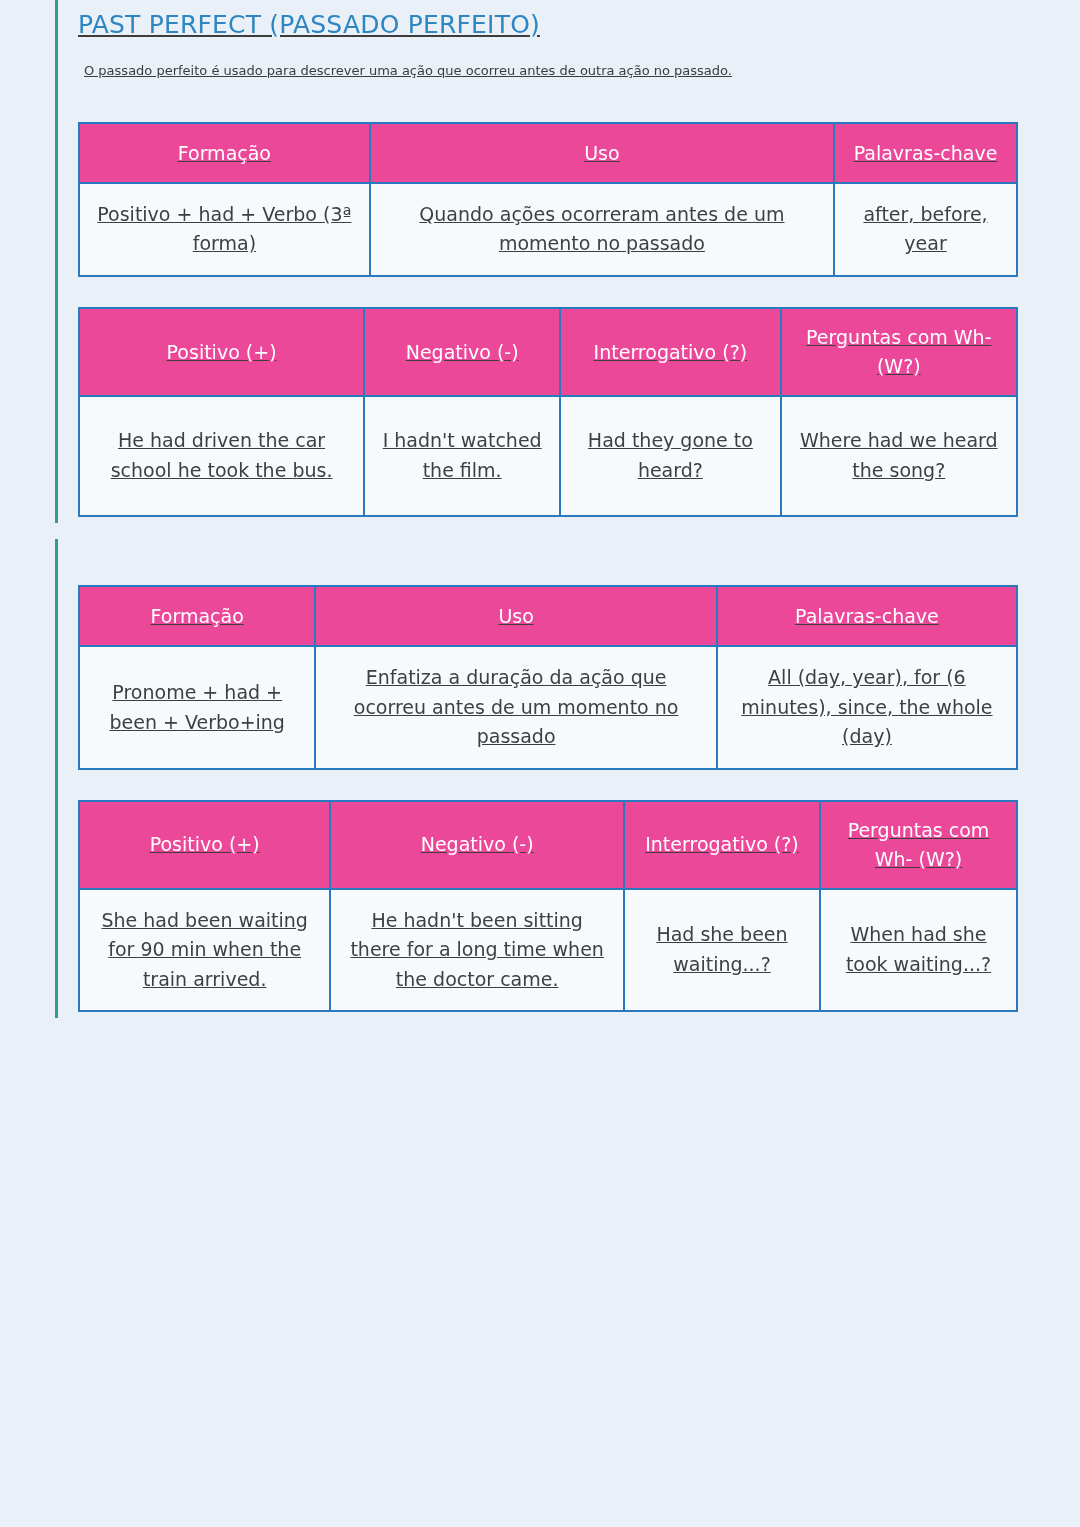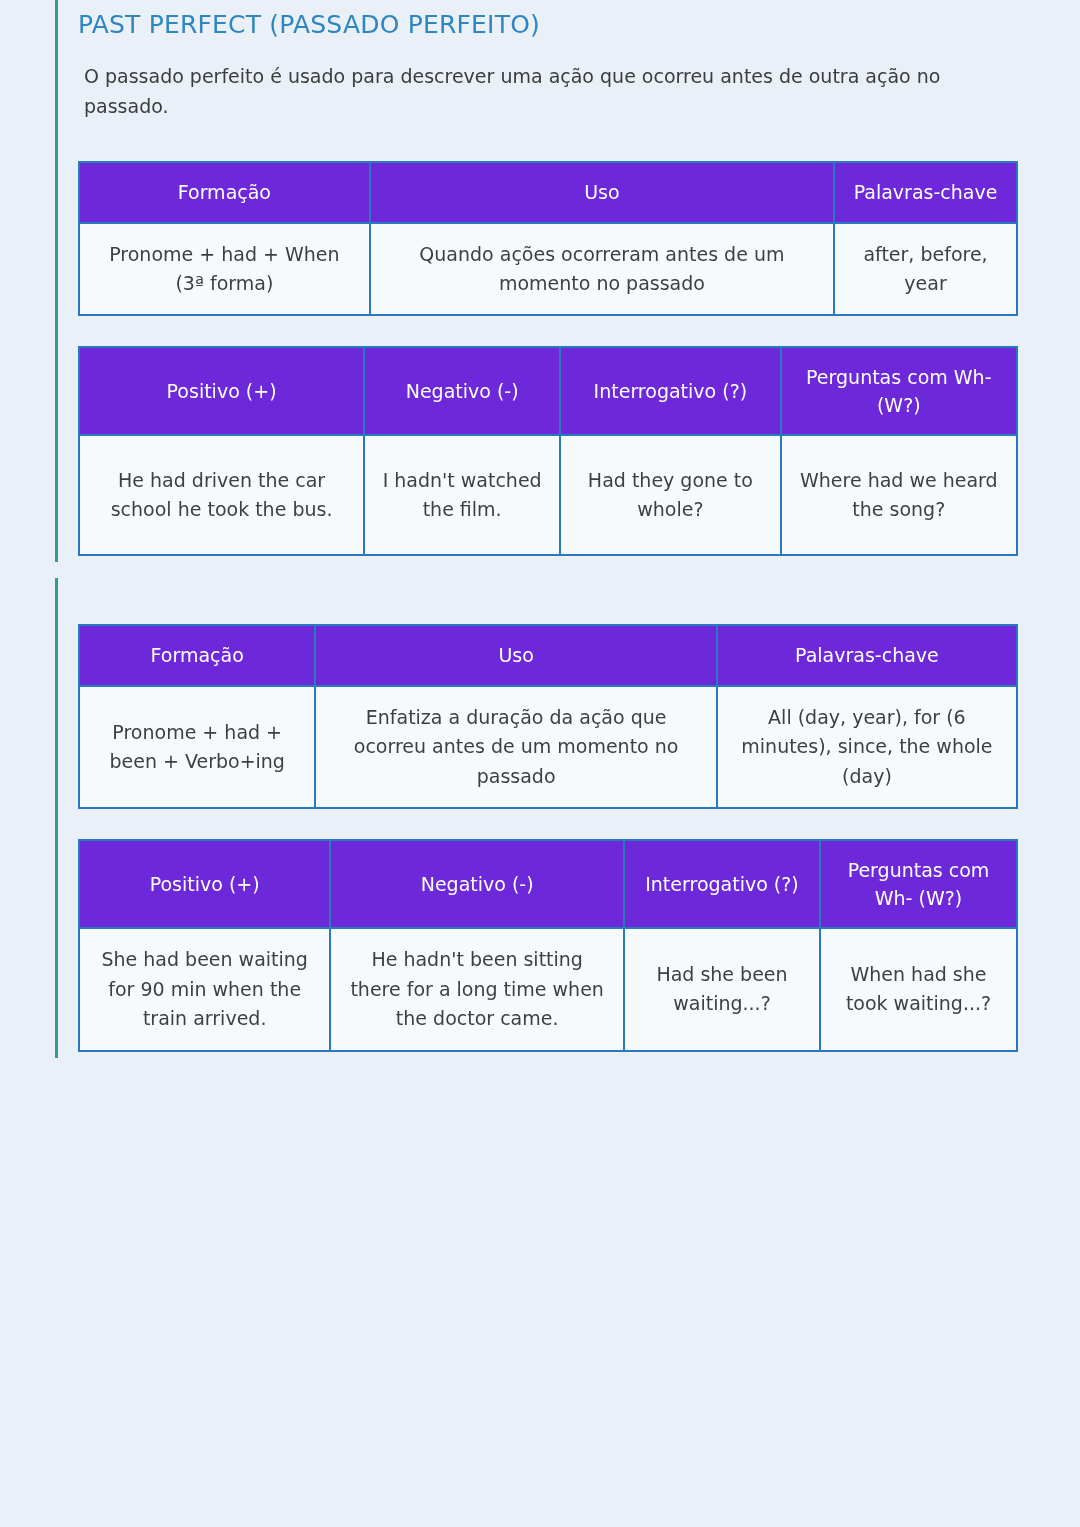--- a/index.html
+++ b/index.html
@@ -6,52 +6,52 @@
   html, body {
     margin: 0; padding: 0;
   }
   body {
     width: 1080px; height: 1527px;
     background: #e9f0f8;
     font-family: "DejaVu Sans", "Liberation Sans", sans-serif;
     color: #3e3e3e;
     overflow: hidden;
   }
-  .page { width: 1080px; height: 1527px; position: relative; }
+  .page { width: 1080px; height: 1527px; position: relative; text-decoration: underline; }
   .section {
     margin-left: 55px;
     border-left: 3px solid #2f9e8e;
     padding: 2px 40px 6px 20px;
     width: 1003px;
   }
   .section.second { margin-top: 16px; padding-top: 6px; }
   h2.section-heading {
     margin: 8px 0 0 0;
     font-size: 25px;
     font-weight: 400;
     color: #2e86c1;
     letter-spacing: 0.2px;
   }
   p.section-desc {
     margin: 22px 12px 0 6px;
-    font-size: 19px;
+    font-size: 13px;
     line-height: 1.58;
     color: #3c3c3c;
     max-width: 925px;
   }
   table.grammar-table {
     border-collapse: collapse;
     width: 940px;
     table-layout: fixed;
     margin-top: 40px;
     background: #f6fafd;
   }
   table.grammar-table.second-table { margin-top: 30px; }
   .grammar-table th {
-    background: #6d28d9;
+    background: #ec4899;
     color: #ffffff;
     font-weight: 400;
     font-size: 19px;
     border: 2px solid #2879bd;
     padding: 15px 12px;
     text-align: center;
     vertical-align: middle;
     line-height: 1.5;
   }
   .grammar-table td {
@@ -86,21 +86,21 @@
       </colgroup>
       <thead>
         <tr>
           <th>Formação</th>
           <th>Uso</th>
           <th>Palavras-chave</th>
         </tr>
       </thead>
       <tbody>
         <tr>
-          <td>Pronome + had + When (3ª forma)</td>
+          <td>Positivo + had + Verbo (3ª forma)</td>
           <td>Quando ações ocorreram antes de um momento no passado</td>
           <td>after, before, year</td>
         </tr>
       </tbody>
     </table>
 
     <table class="grammar-table forms-table second-table">
       <colgroup>
         <col style="width:30.4%">
           <col style="width:20.9%">
@@ -112,21 +112,21 @@
           <th>Positivo (+)</th>
           <th>Negativo (-)</th>
           <th>Interrogativo (?)</th>
           <th>Perguntas com Wh- (W?)</th>
         </tr>
       </thead>
       <tbody>
         <tr>
           <td>He had driven the car school he took the bus.</td>
           <td>I hadn't watched the film.</td>
-          <td>Had they gone to whole?</td>
+          <td>Had they gone to heard?</td>
           <td>Where had we heard the song?</td>
         </tr>
       </tbody>
     </table>
   </section>
 
   <section class="section second">
 
     <table class="grammar-table formation-table tall-body">
       <colgroup>

